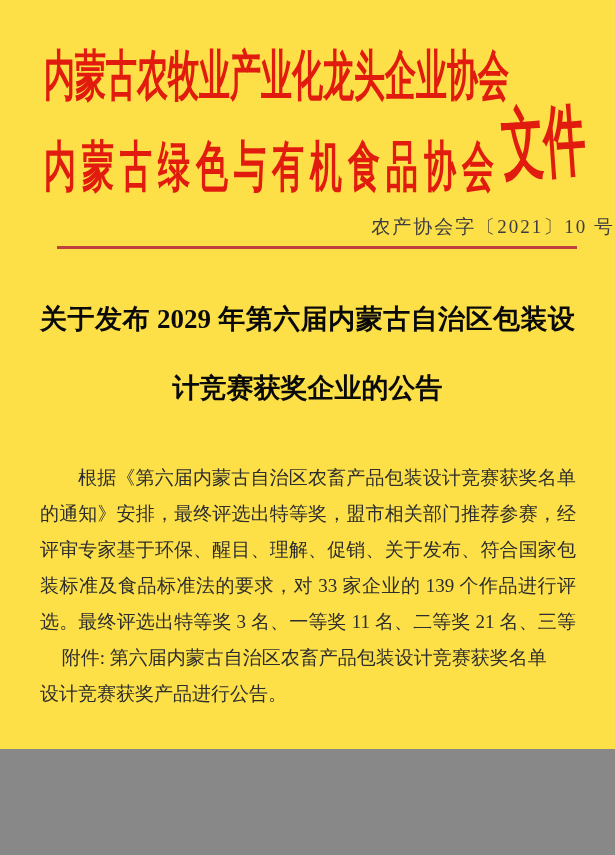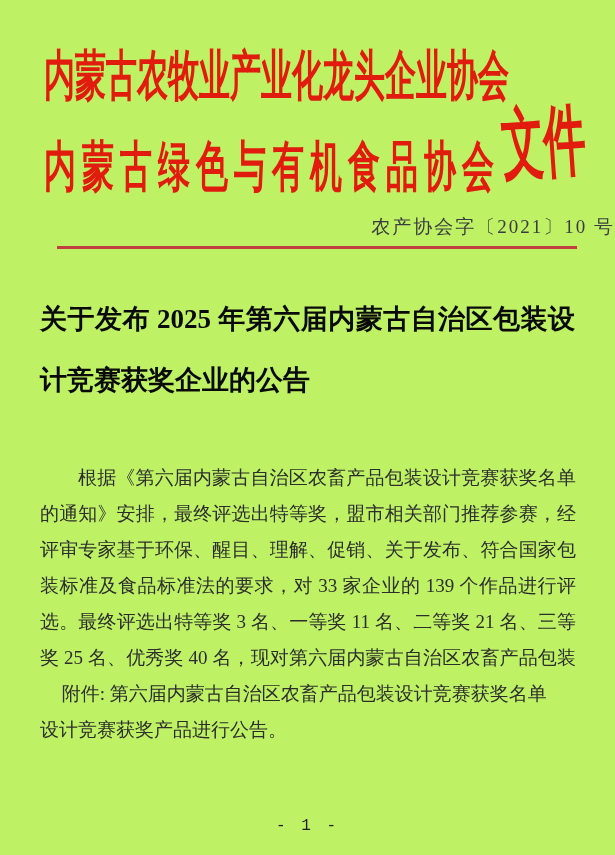--- a/index.html
+++ b/index.html
@@ -1,21 +1,21 @@
 <!DOCTYPE html>
 <html><head>
 <meta charset="utf-8">
 <style>
   html, body { margin: 0; padding: 0; background: #888; }
   .page {
     position: relative;
     width: 615px;
-    height: 855px;
+    height: 749px;
     margin: 0 auto;
-    background: #bef264;
+    background: #fde047;
     overflow: hidden;
     font-family: "Liberation Serif", "DejaVu Serif", serif;
   }
   
   .org-line-1 {
     position: absolute;
     left: 44px;
     top: 40px;
     width: 466px;
     font-size: 31px;
@@ -80,21 +80,22 @@
     color: #0a0a0a;
     font-weight: bold;
     font-size: 27px;
     line-height: 36px;
   }
   .title-line-1 {
     text-align: justify;
     text-align-last: justify;
   }
   .title-line-2 {
-    margin-top: 25px;
+    text-align: center;
+    margin-top: 33px;
   }
   
   .body-block {
     position: absolute;
     left: 40px;
     top: 460px;
     width: 536px;
     font-size: 19px;
     line-height: 36px;
     color: #2d2d2d;
@@ -128,30 +129,29 @@
 
   <div class="org-line-2">内蒙古绿色与有机食品协会</div>
 
   <div class="doc-type">文件</div>
 
   <div class="doc-number">农产协会字〔2021〕10 号</div>
 
   <div class="red-divider"></div>
 
   <div class="title-block">
-    <div class="title-line-1">关于发布 2025 年第六届内蒙古自治区包装设</div>
+    <div class="title-line-1">关于发布 2029 年第六届内蒙古自治区包装设</div>
     <div class="title-line-2">计竞赛获奖企业的公告</div>
   </div>
 
   <div class="body-block">
     <div class="body-line fill indent-2">根据《第六届内蒙古自治区农畜产品包装设计竞赛获奖名单</div>
     <div class="body-line fill">的通知》安排，最终评选出特等奖，盟市相关部门推荐参赛，经</div>
     <div class="body-line fill">评审专家基于环保、醒目、理解、促销、关于发布、符合国家包</div>
     <div class="body-line fill">装标准及食品标准法的要求，对 33 家企业的 139 个作品进行评</div>
     <div class="body-line fill">选。最终评选出特等奖 3 名、一等奖 11 名、二等奖 21 名、三等</div>
-    <div class="body-line fill">奖 25 名、优秀奖 40 名，现对第六届内蒙古自治区农畜产品包装</div>
     <div class="body-line indent-1">附件: 第六届内蒙古自治区农畜产品包装设计竞赛获奖名单</div>
     <div class="body-line">设计竞赛获奖产品进行公告。</div>
   </div>
 
   <div class="page-number">- 1 -</div>
 
 </div>
 
 </body></html>

